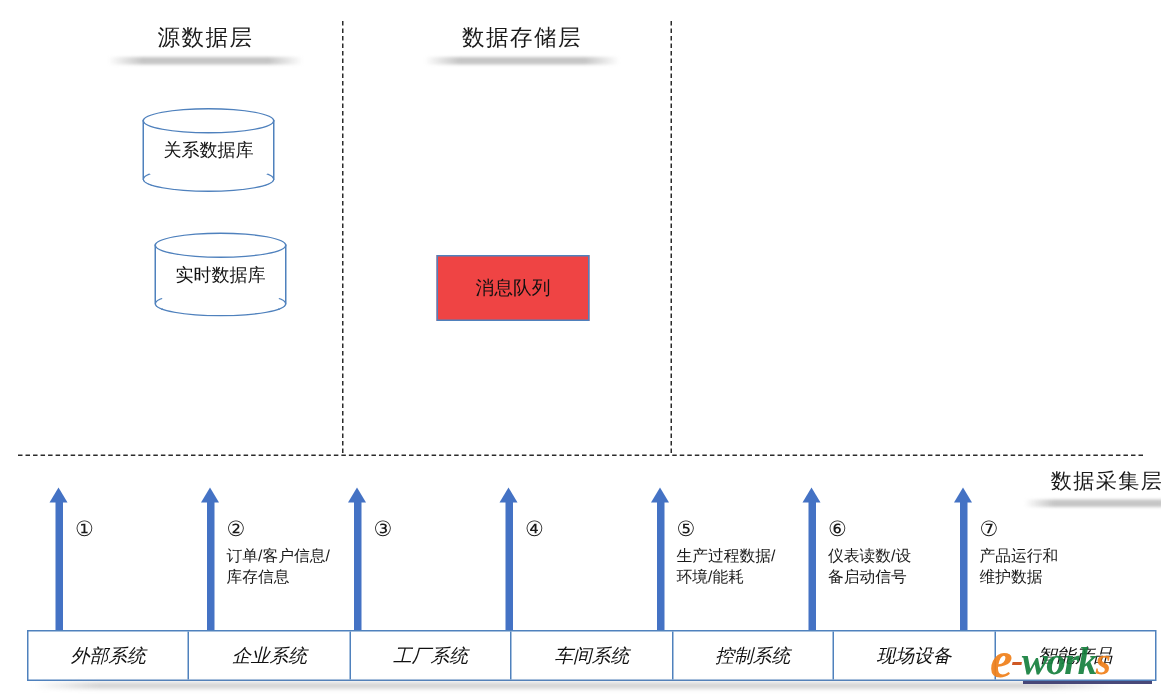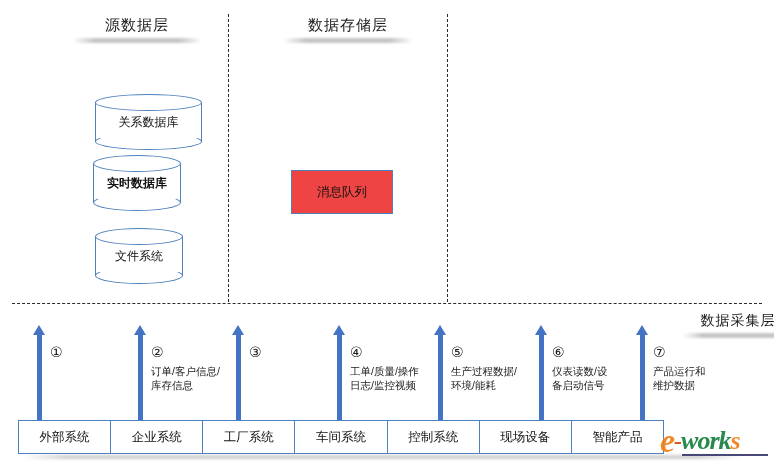--- a/index.html
+++ b/index.html
@@ -59,22 +59,22 @@
     border:1.3px solid #4f81bd;border-radius:50%;
     background:#ffffff;box-sizing:border-box;
   }
   .cyl .top{top:0;}
   .cyl .bot{top:39px;background:transparent;border-top-color:transparent;}
   .cyl .cap-label{
     position:absolute;left:0;top:0;width:100%;height:56px;
     display:flex;align-items:center;justify-content:center;
     font-size:12px;color:#111;z-index:3;white-space:nowrap;
   }
-  #cyl-0{left:95px;top:94px;padding-left:19px;}
-  #cyl-1{left:93px;top:155px;font-weight:bold;}
+  #cyl-0{left:95px;top:72px;}
+  #cyl-1{left:103px;top:155px;}
   #cyl-2{left:95px;top:228px;}
 
   
   #mq-box{
     position:absolute;left:291px;top:170px;width:102px;height:44px;
     border:1.4px solid #4f81bd;background:#ef4444;box-sizing:border-box;
     display:flex;align-items:center;justify-content:center;
     font-size:12.5px;color:#111;
   }
 
@@ -101,23 +101,24 @@
     font-size:14px;line-height:15px;color:#1a1a1a;margin-bottom:5px;
   }
   .item .desc{
     font-size:10.5px;line-height:13.5px;color:#1a1a1a;
     white-space:pre-line;
   }
   .item.center .desc{text-align:left;}
 
   
   #sys-row{
-    position:absolute;left:18px;top:420px;height:34px;width:646px;
+    position:absolute;left:18px;top:420px;height:34px;width:753px;
     border:1.1px solid #4f81bd;box-sizing:border-box;background:#fff;
     display:flex;
+    font-style:italic;
   }
   #sys-row .cell{
     flex:1 1 0;
     display:flex;align-items:center;justify-content:center;
     font-size:12.5px;color:#111;
     border-right:1.6px solid #4f81bd;
     box-sizing:border-box;white-space:nowrap;
   }
   #sys-row .cell:last-child{border-right:none;}
   #sys-row-shadow{
@@ -174,26 +175,20 @@
     <div class="cap-label">关系数据库</div>
   </div>
 
   <div class="cyl" id="cyl-1">
     <div class="body"></div>
     <div class="bot"></div>
     <div class="top"></div>
     <div class="cap-label">实时数据库</div>
   </div>
 
-  <div class="cyl" id="cyl-2">
-    <div class="body"></div>
-    <div class="bot"></div>
-    <div class="top"></div>
-    <div class="cap-label">文件系统</div>
-  </div>
 
   <div id="mq-box">
     <span>消息队列</span>
   </div>
 
   <div id="collect-band">
 
     <div class="arrow" style="left:33px;top:22px;">
         <div class="head"></div>
         <div class="shaft"></div>
@@ -232,22 +227,20 @@
       <div class="desc">订单/客户信息/
 库存信息</div>
     </div>
 
     <div class="item" style="left:249px;top:42px;">
       <div class="num">③</div>
     </div>
 
     <div class="item" style="left:350px;top:42px;">
       <div class="num">④</div>
-      <div class="desc">工单/质量/操作
-日志/监控视频</div>
     </div>
 
     <div class="item" style="left:451px;top:42px;">
       <div class="num">⑤</div>
       <div class="desc">生产过程数据/
 环境/能耗</div>
     </div>
 
     <div class="item" style="left:552px;top:42px;">
       <div class="num">⑥</div>

